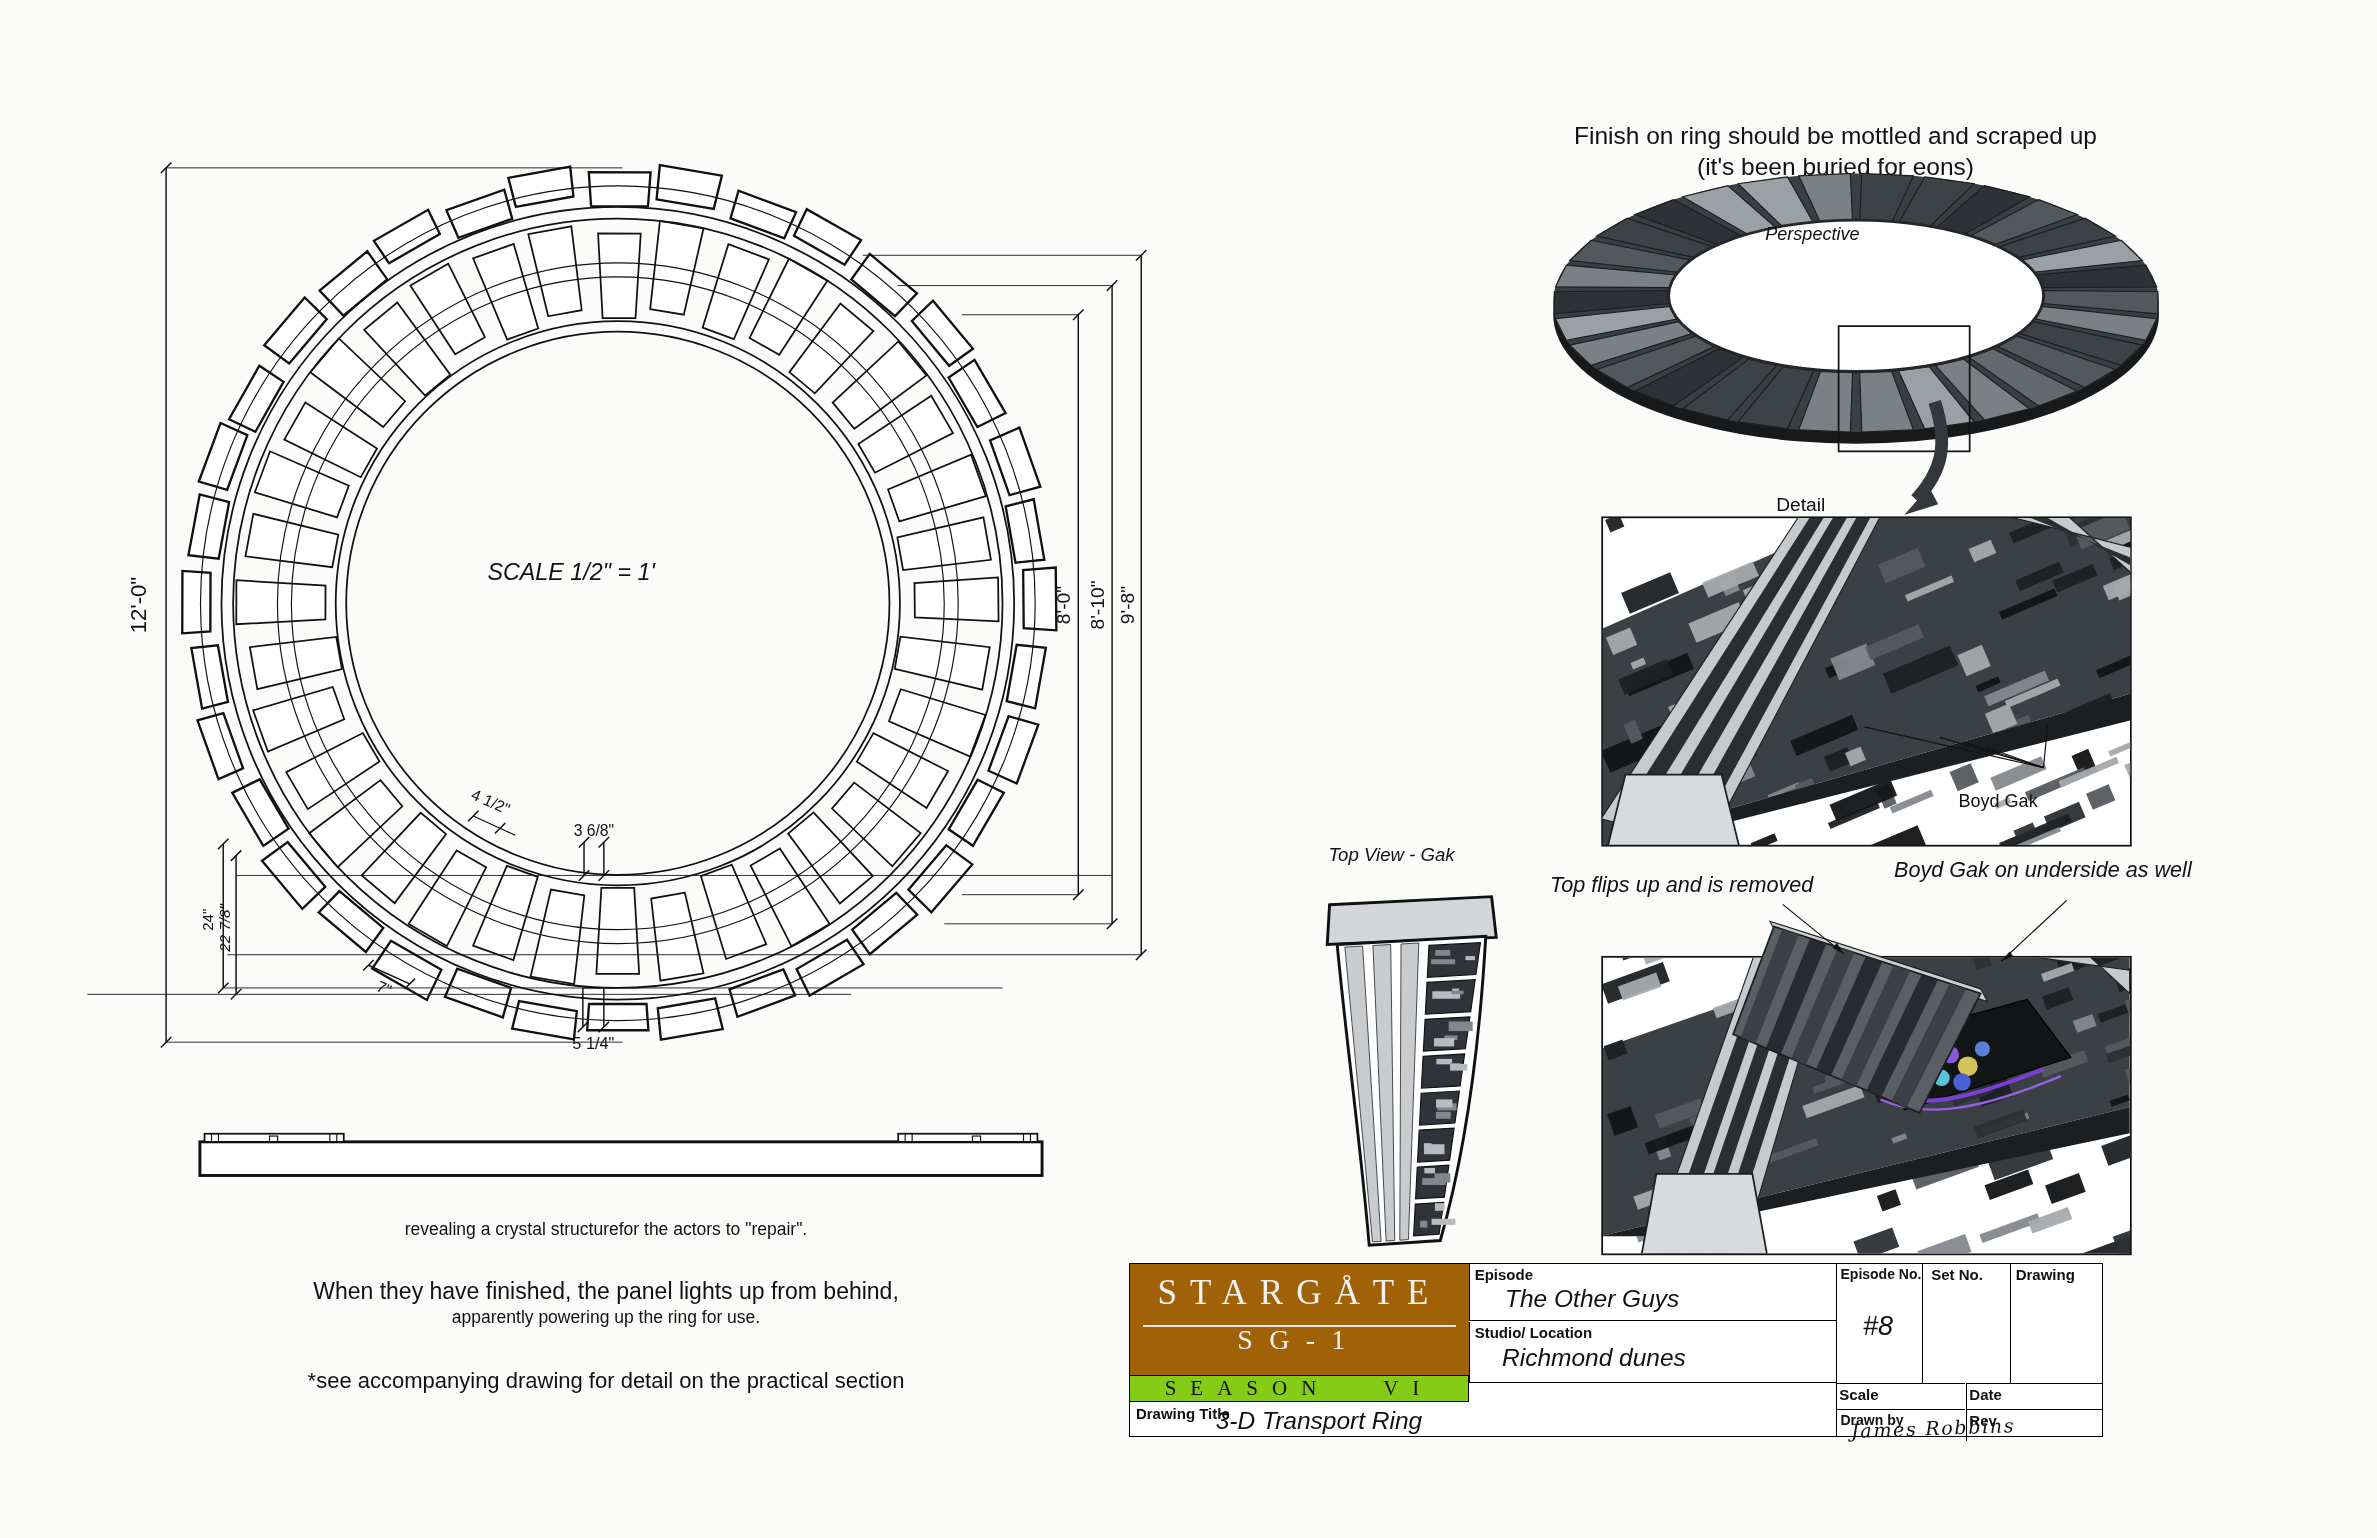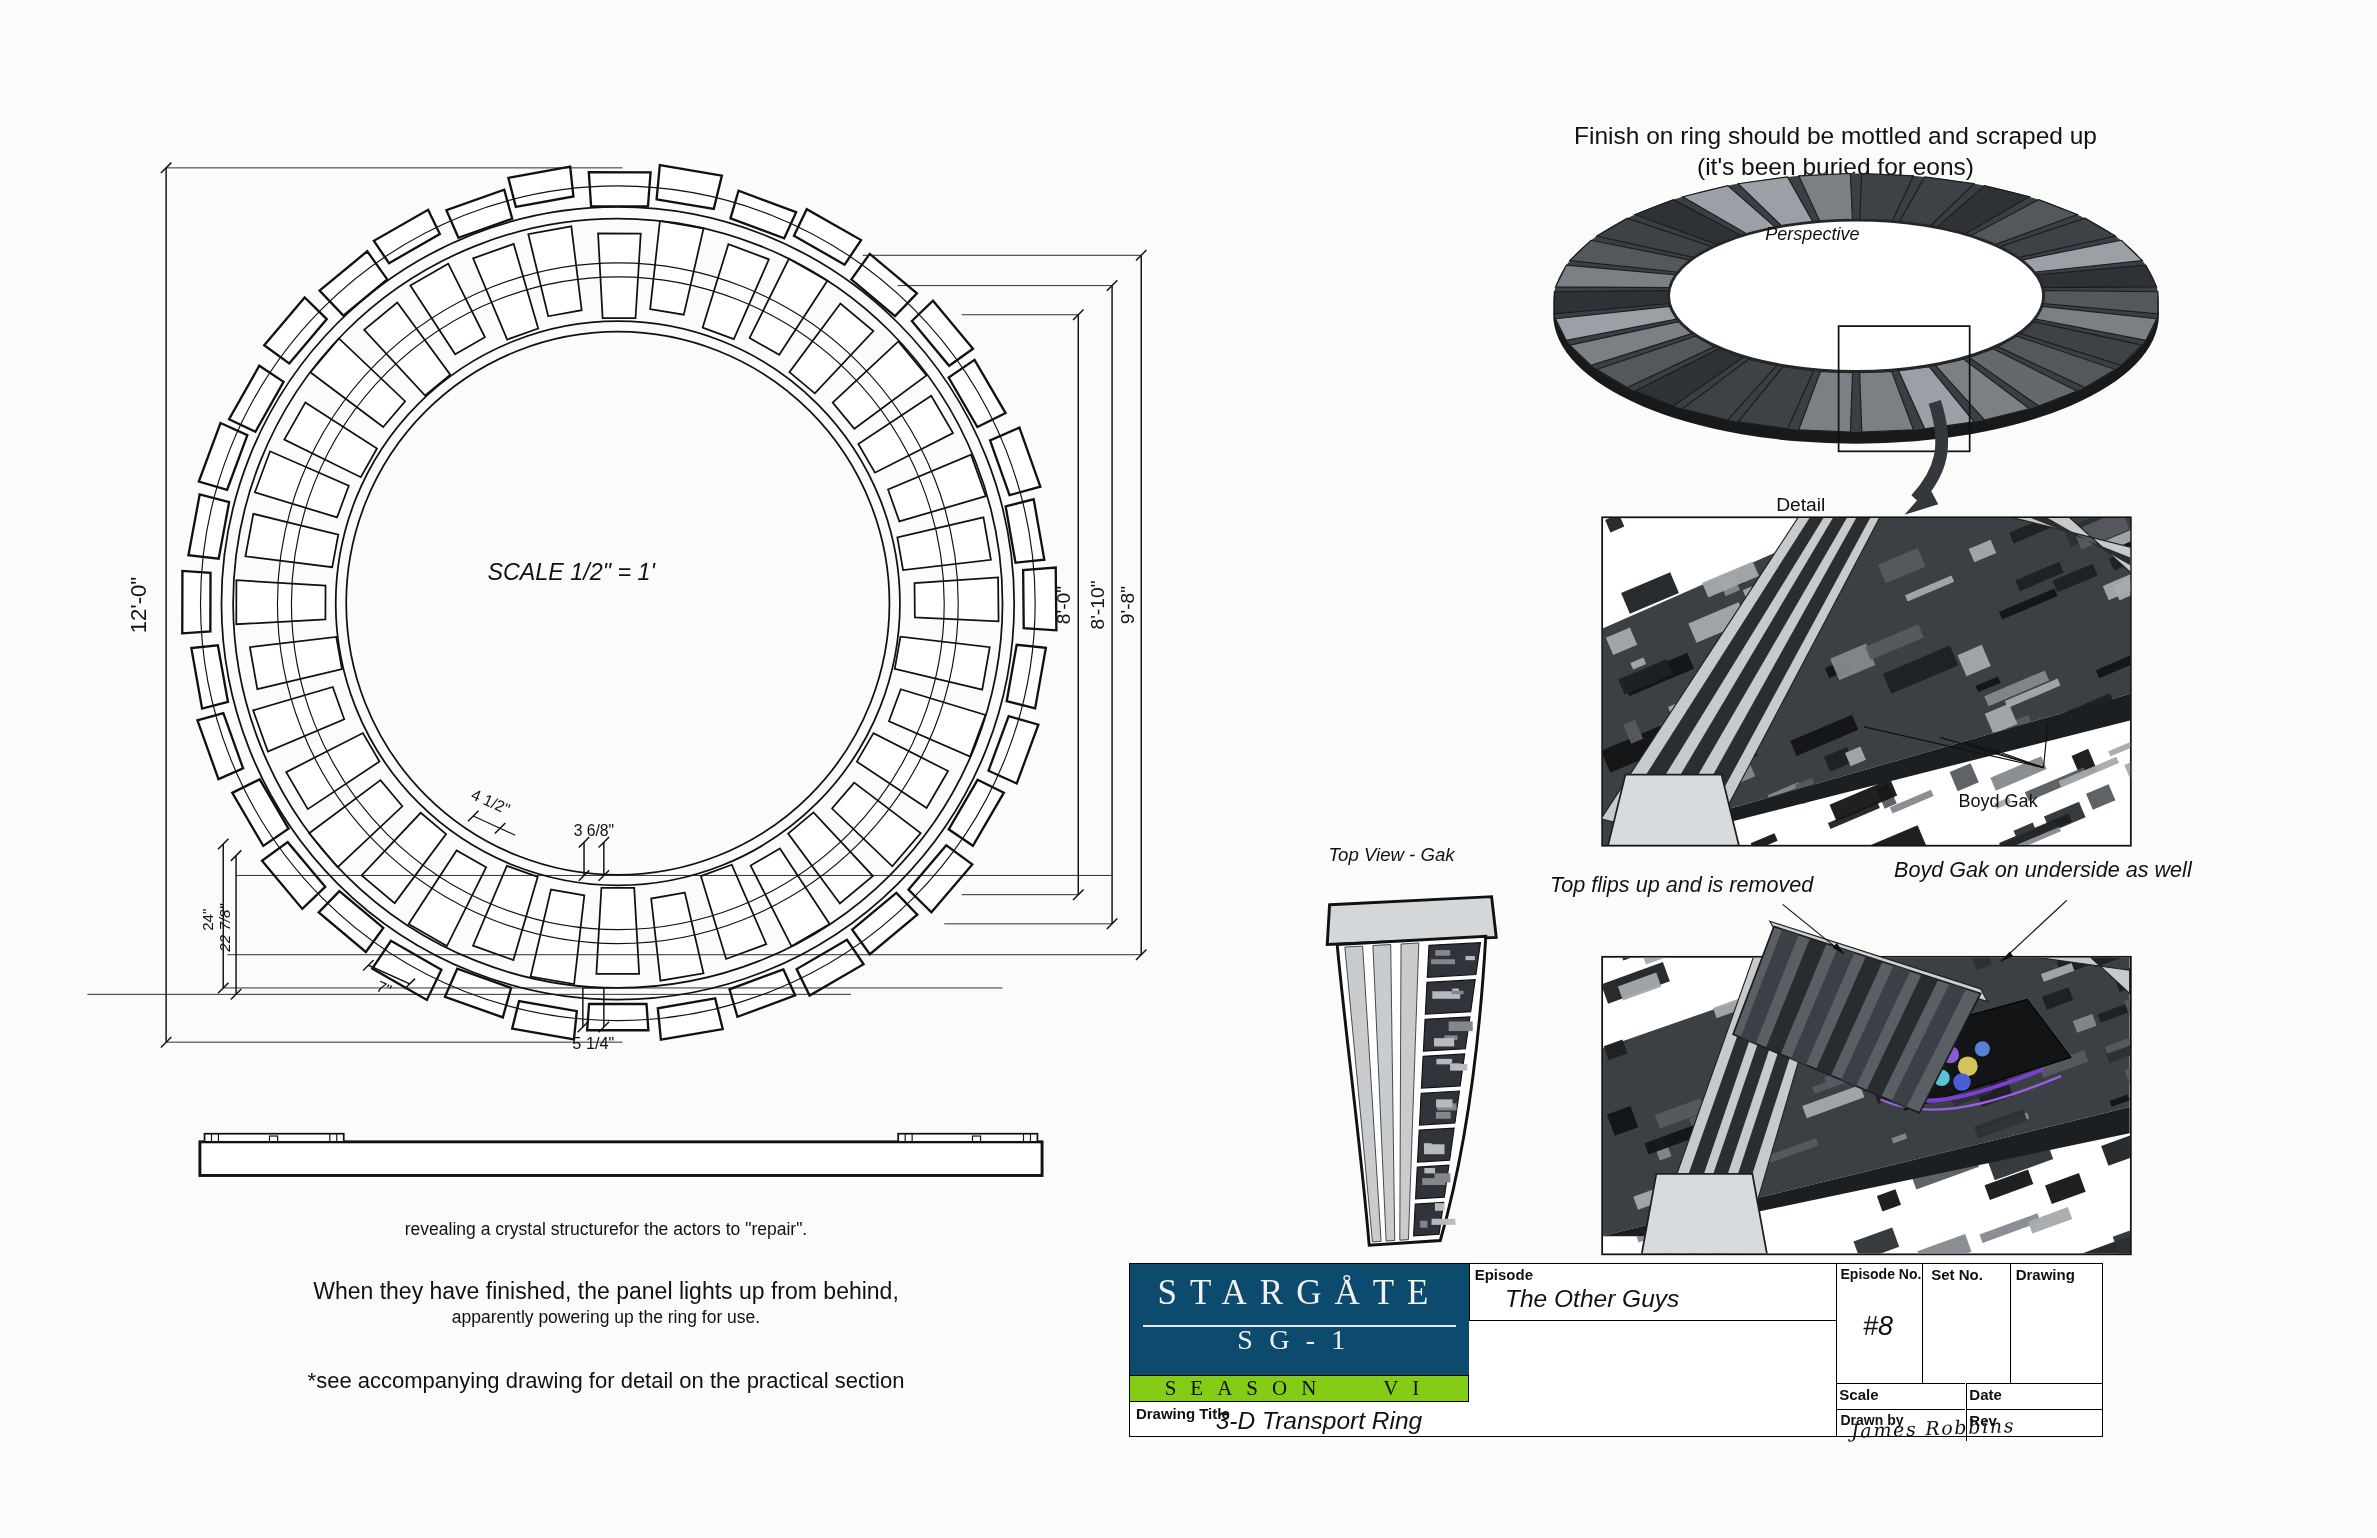--- a/index.html
+++ b/index.html
@@ -9,21 +9,21 @@
   svg text{font-family:"Liberation Sans",sans-serif;fill:#111;}
   .note{text-align:center;}
   .it{font-style:italic;}
   .ctr{text-align:center;}
   
   #titleblock{border:1.7px solid #000;background:#fff;}
   .tb-cell{position:absolute;box-sizing:border-box;}
   .tb-label{font-weight:bold;font-size:15px;padding:2.3px 0 0 4.7px;}
   .tb-small-label{font-weight:bold;font-size:14px;padding:1.7px 0 0 3.5px;}
   .tb-value{font-style:italic;font-size:24.5px;}
-  #logo-box{background:#0c4a6e;color:#f2f2f2;font-family:"Liberation Serif",serif;}
+  #logo-box{background:#a16207;color:#f2f2f2;font-family:"Liberation Serif",serif;}
   #logo-line1{font-size:35px;letter-spacing:13px;text-align:center;padding-top:9.3px;white-space:nowrap;}
   #logo-rule{position:absolute;left:13px;right:13px;top:61px;height:1.7px;background:#e8e8e8;}
   #logo-line2{font-size:28px;letter-spacing:16.3px;text-align:center;margin-top:10.5px;white-space:nowrap;}
   #season-strip{font-family:"Liberation Serif",serif;font-size:21px;letter-spacing:14px;word-spacing:34px;
                 text-align:center;line-height:24.5px;background:#84cc16;}
   #signature{font-family:"DejaVu Serif",serif;font-style:italic;font-size:19px;letter-spacing:1.7px;
              transform:rotate(-2deg);white-space:nowrap;}
   .callout{font-style:italic;font-size:21.6px;white-space:nowrap;}
 </style>
 </head>
@@ -539,20 +539,24 @@
     <div id="logo-line1">STARGÅTE</div>
     <div id="logo-rule"></div>
     <div id="logo-line2">SG-1</div>
   </div>
   <div id="season-strip" class="tb-cell" style="left:0;top:111px;width:339px;height:27px;border:1.7px solid #000;border-left:none">SEASON VI</div>
 
   <div class="tb-cell" style="left:339px;top:0;width:367px;height:57px;border-left:1.7px solid #000;border-bottom:1.2px solid #000">
     <div class="tb-label">Episode</div>
     <div class="tb-value abs" style="left:35px;top:21px">The Other Guys</div>
   </div>
+  <div class="tb-cell" style="left:339px;top:58px;width:367px;height:61px;border-left:1.7px solid #000;border-bottom:1.2px solid #000">
+    <div class="tb-label">Studio/ Location</div>
+    <div class="tb-value abs" style="left:32px;top:22px">Richmond dunes</div>
+  </div>
 
   <div class="tb-label abs" style="left:1.2px;top:139px">Drawing Title</div>
   <div class="tb-value abs ctr" style="left:52px;top:143px;width:274px">3-D Transport Ring</div>
 
   <div class="tb-cell" style="left:706px;top:0;width:86px;height:119px;border-left:1.7px solid #000">
     <div class="tb-small-label">Episode No.</div>
     <div class="tb-value abs ctr" style="left:0;top:47px;width:82px;font-size:27px">#8</div>
   </div>
   <div class="tb-cell" style="left:792px;top:0;width:89px;height:119px;border-left:1.2px solid #000">
     <div class="tb-label" style="padding-left:8.2px">Set No.</div>

